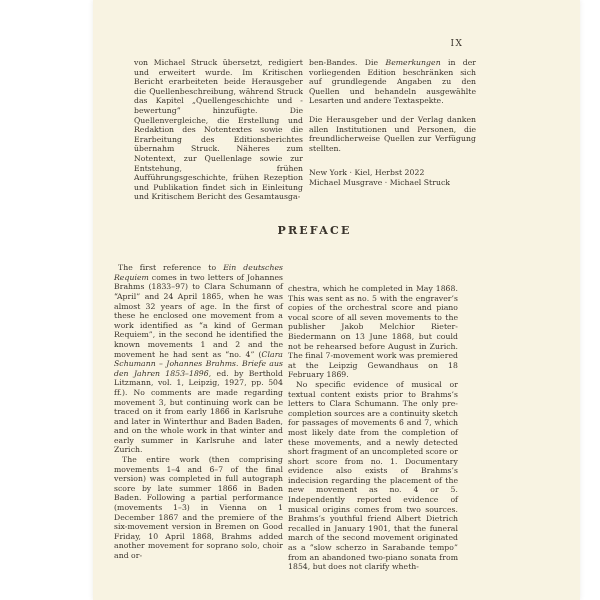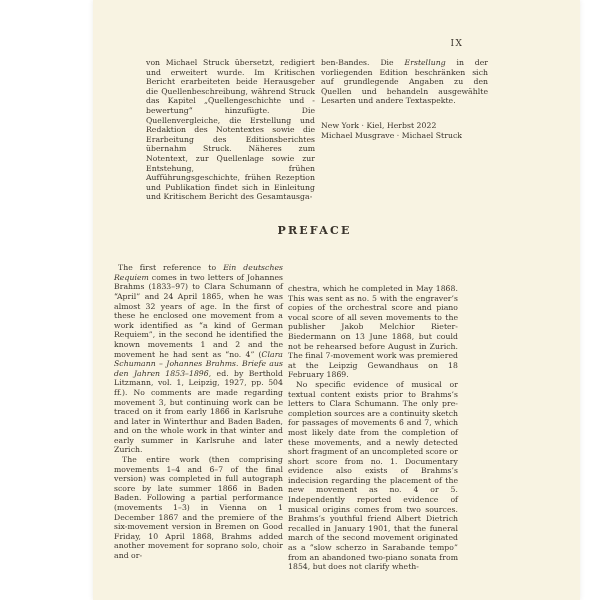--- a/index.html
+++ b/index.html
@@ -20,21 +20,21 @@
     color: #39332b;
   }
   .pagenum {
     position: absolute;
     top: 38px; left: 352px; width: 24px;
     font-size: 9px; letter-spacing: 1.5px;
     text-align: center;
     color: #39332b;
   }
   section { position: absolute; display: flex; }
-  .german { top: 58px; left: 53px; width: 342px; gap: 6px; }
+  .german { top: 58px; left: 41px; width: 342px; gap: 6px; }
   .german .col-l { width: 169px; }
   .german .col-r { width: 167px; }
   .english { top: 252px; left: 21px; width: 344px; gap: 5px; align-items: center; }
   .english .col-l { width: 169px; }
   .english .col-r { width: 170px; margin-top: 32px; }
   p {
     font-size: 7.7px;
     line-height: 9.6px;
     letter-spacing: 0.05px;
     color: #39332b;
@@ -63,21 +63,22 @@
 <div class="canvas">
   <div class="sheet">
 
     <div class="pagenum">IX</div>
 
     <section class="german">
       <div class="col-l">
         <p class="just">von Michael Struck übersetzt, redigiert und erweitert wurde. Im Kritischen Bericht erarbeiteten beide Herausgeber die Quellenbeschreibung, während Struck das Kapitel „Quellengeschichte und -bewertung“ hinzufügte. Die Quellenvergleiche, die Erstellung und Redaktion des Notentextes sowie die Erarbeitung des Editionsberichtes übernahm Struck. Näheres zum Notentext, zur Quellenlage sowie zur Entstehung, frühen Aufführungsgeschichte, frühen Rezeption und Publikation findet sich in Einleitung und Kritischem Bericht des Gesamtausga-</p>
       </div>
       <div class="col-r">
-        <p class="just">ben-Bandes. Die <em>Erstellung</em> in der vorliegenden Edition beschränken sich auf grundlegende Angaben zu den Quellen und behandeln ausgewählte Lesarten und andere Textaspekte.</p>
+        <p class="just">ben-Bandes. Die <em>Bemerkungen</em> in der vorliegenden Edition beschränken sich auf grundlegende Angaben zu den Quellen und behandeln ausgewählte Lesarten und andere Textaspekte.</p>
+        <p class="just spaced">Die Herausgeber und der Verlag danken allen Institutionen und Personen, die freundlicherweise Quellen zur Verfügung stellten.</p>
         <p class="dateline">New York · Kiel, Herbst 2022</p>
         <p class="signature">Michael Musgrave · Michael Struck</p>
       </div>
     </section>
 
     <h1 class="heading">PREFACE</h1>
 
     <section class="english">
       <div class="col-l">
         <p class="just indent-sm">The first reference to <em>Ein deutsches Requiem</em> comes in two letters of Johannes Brahms (1833–97) to Clara Schumann of “April” and 24 April 1865, when he was almost 32 years of age. In the first of these he enclosed one movement from a work identified as “a kind of German Requiem”, in the second he identified the known movements 1 and 2 and the movement he had sent as “no. 4” (<em>Clara Schumann – Johannes Brahms. Briefe aus den Jahren 1853–1896</em>, ed. by Berthold Litzmann, vol. 1, Leipzig, 1927, pp. 504 ff.). No comments are made regarding movement 3, but continuing work can be traced on it from early 1866 in Karlsruhe and later in Winterthur and Baden Baden, and on the whole work in that winter and early summer in Karlsruhe and later Zurich.</p>

